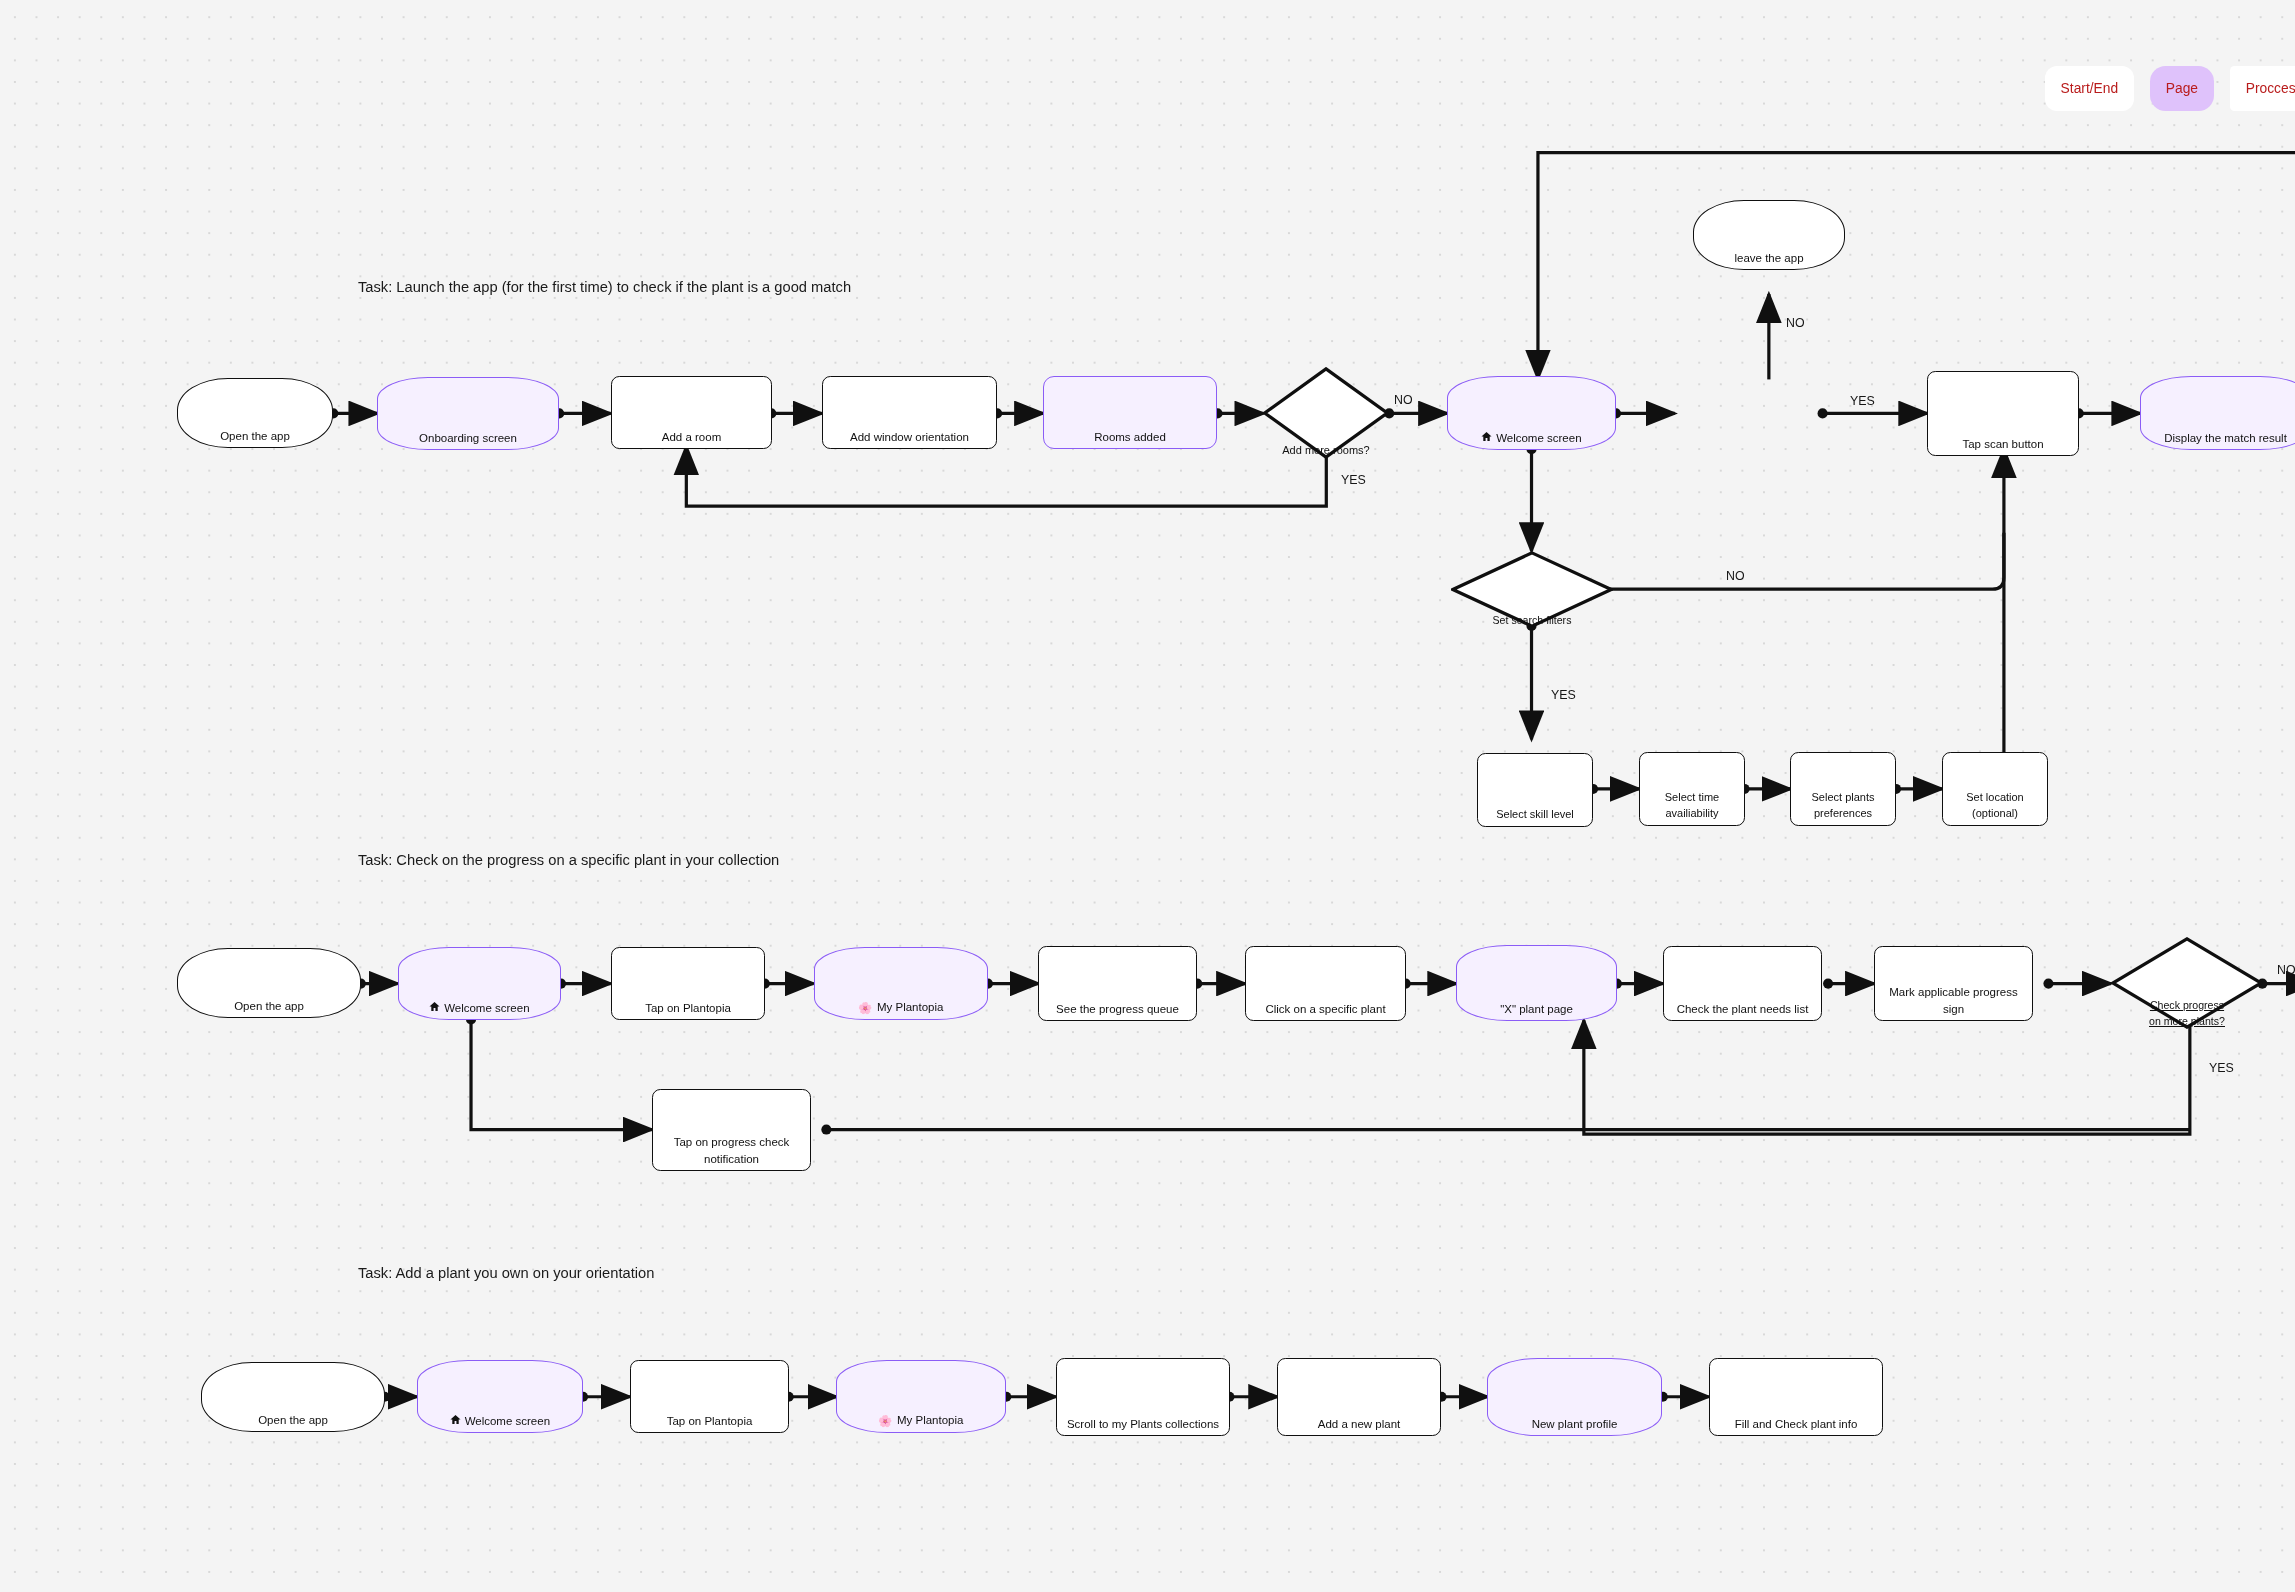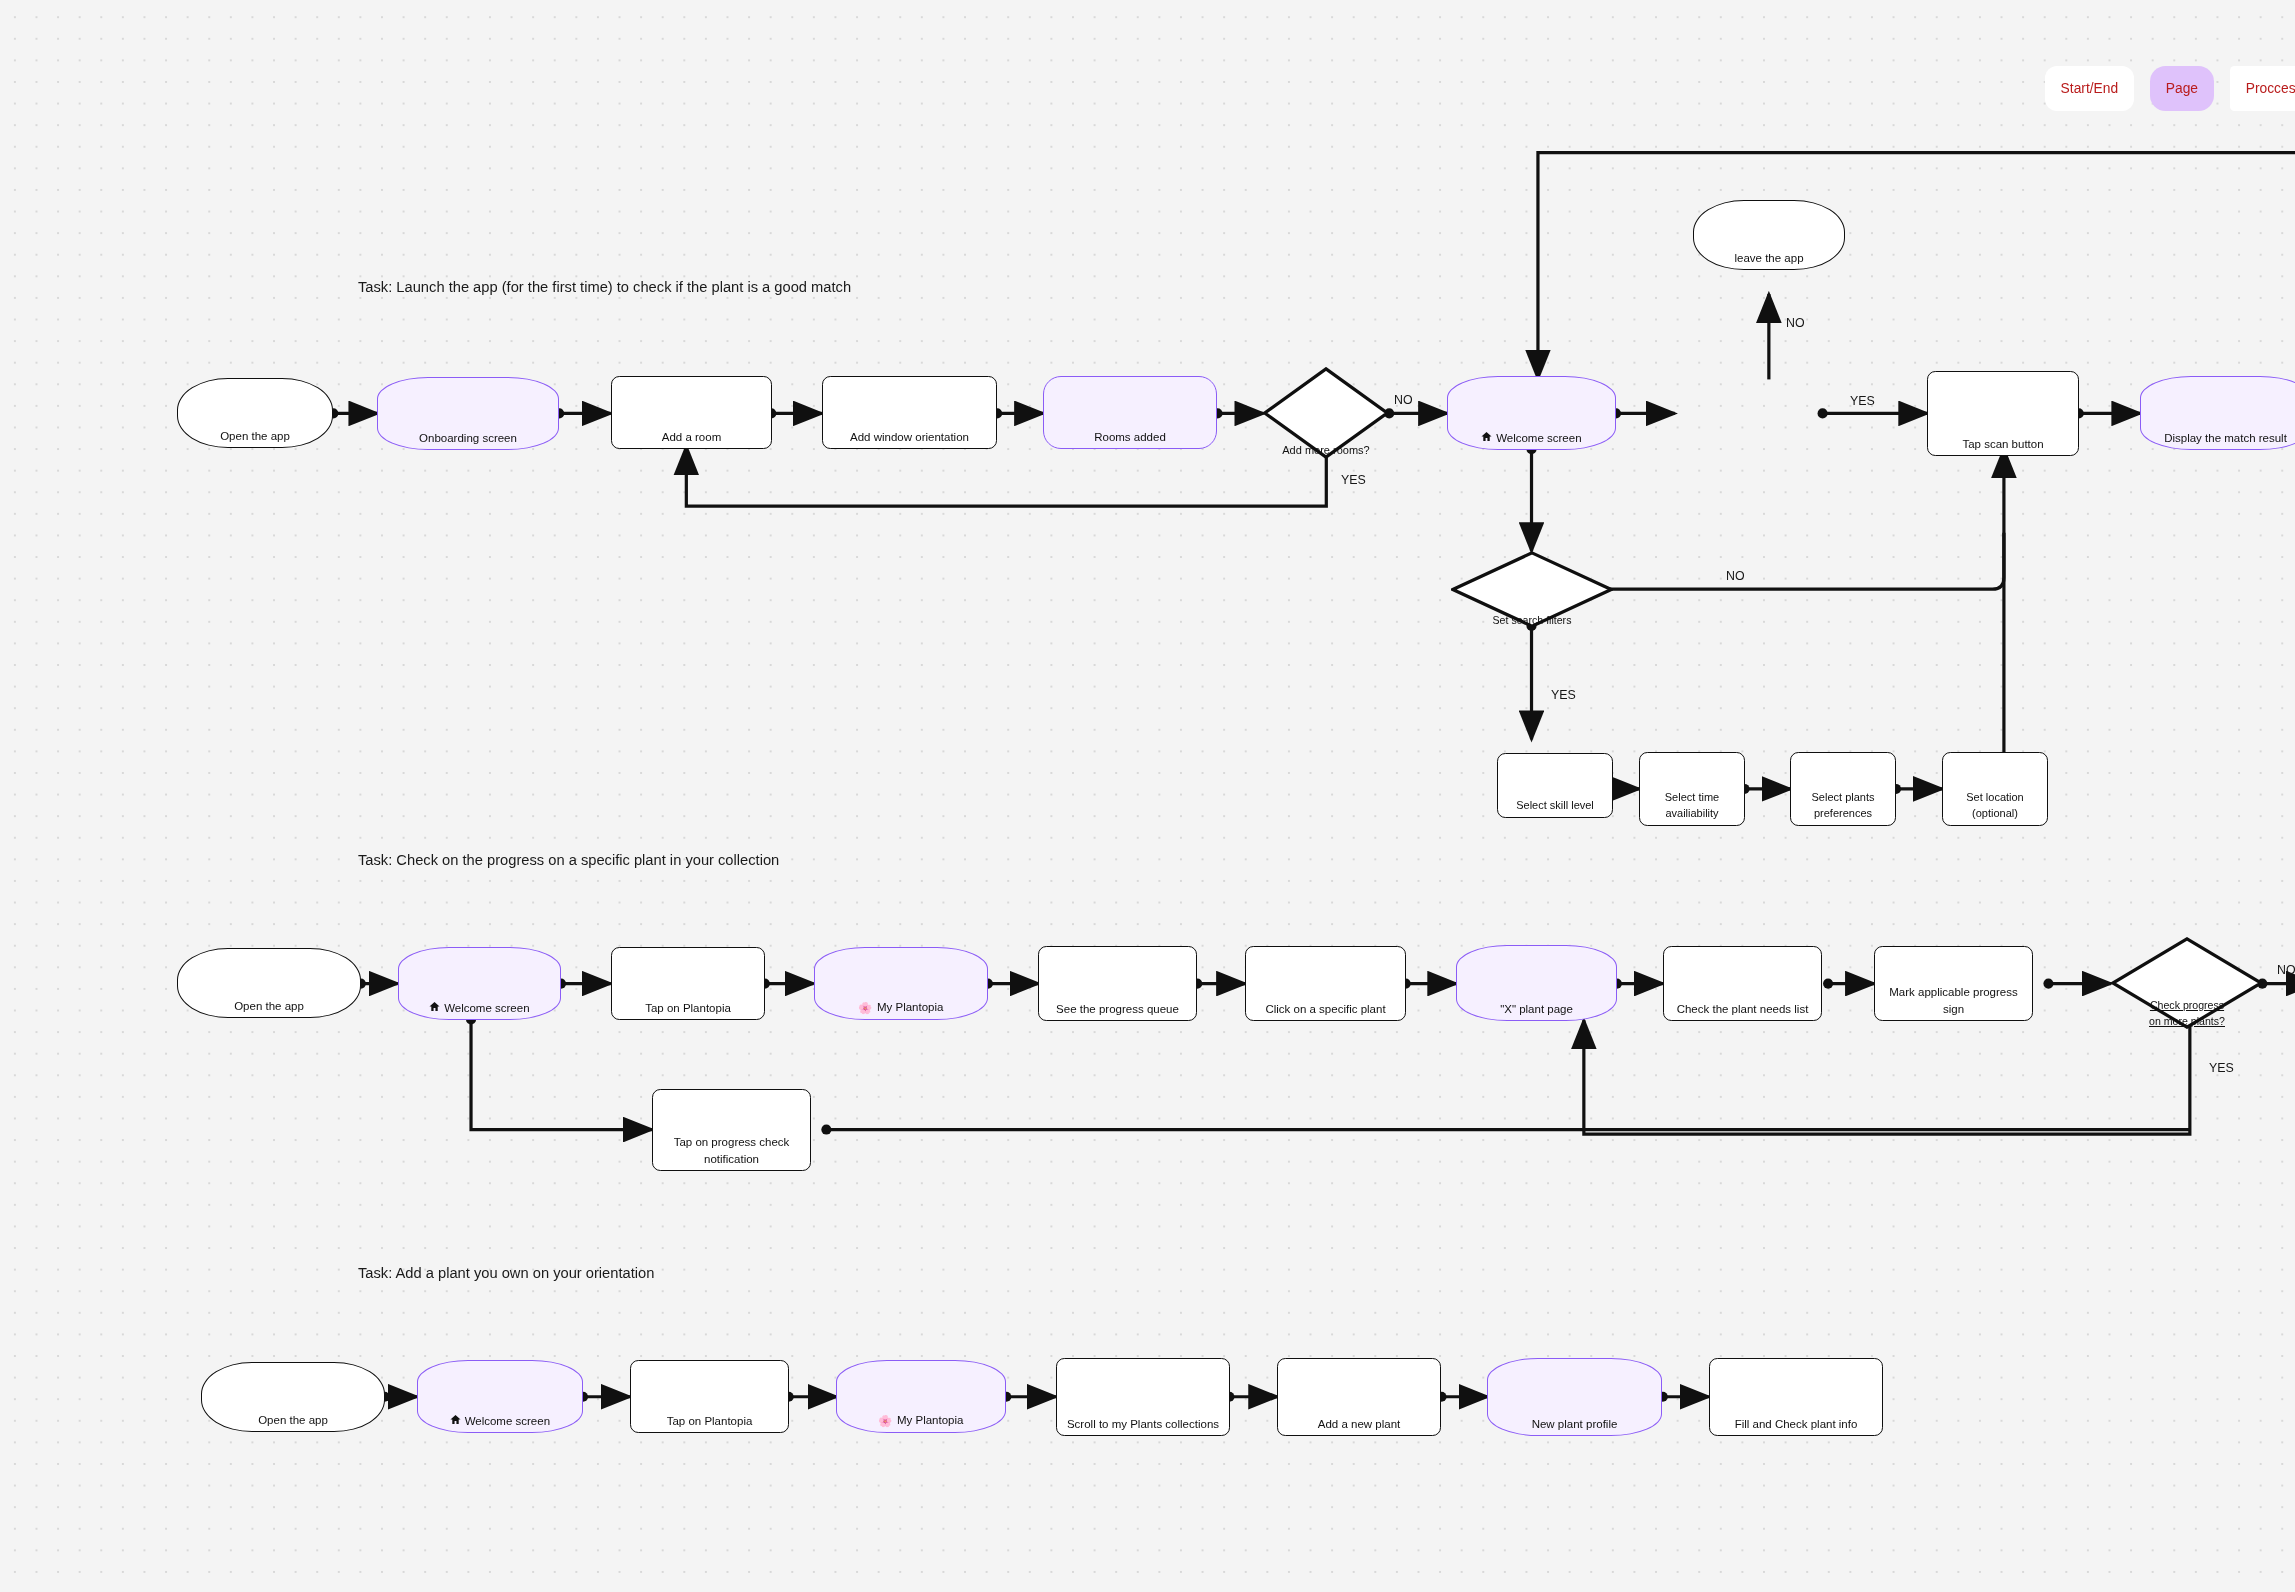--- a/index.html
+++ b/index.html
@@ -37,21 +37,21 @@
     z-index: 3;
   }
   .node .lbl { display: block; width: 100%; }
   .node.process { border-radius: 8.3px; }
   .node.terminal { border-radius: 51px / 32px; }
   .node.page {
     border-color: #8b5cf6;
     background: #f6f0ff;
     border-radius: 51px / 22px;
   }
-  .node.page.sq { border-radius: 18px; }
+  .node.page.sq { border-radius: 11px; }
   .node.decision {
     border: none; background: transparent; padding: 0;
   }
   .node.decision .dshape {
     position: absolute; left: 0; top: 0; width: 100%; height: 100%;
   }
   .node.decision .lbl { position: relative; z-index: 2; padding: 0 0.9px; }
 
   .icon-emoji { margin-right: 4.1px; display: inline-block; vertical-align: -0.9px; }
   .home-ico { display:inline-block; vertical-align:-0.9px; margin-right:3.7px; }
@@ -297,21 +297,21 @@
     <span class="lbl">Display the match result</span>
     </div>
 
   <div class="node decision" style="left:1451px; top:551px; width:162px; height:77px; font-size:10.6px;">
     <svg class="dshape" viewBox="0 0 352 168" preserveAspectRatio="none">
       <polygon points="176,4 348,84 176,164 4,84" fill="#ffffff" stroke="#0f0f0f" stroke-width="7"></polygon>
       </svg>
     <span class="lbl">Set search filters</span>
     </div>
 
-  <div class="node process" style="left:1477px; top:753px; width:116px; height:65px; font-size:11px;margin-left:20px;">
+  <div class="node process" style="left:1477px; top:753px; width:116px; height:74px; font-size:11px;">
     <span class="lbl">Select skill level</span>
     </div>
 
   <div class="node process" style="left:1639px; top:752px; width:106px; height:74px; font-size:11px;">
     <span class="lbl">Select time availiability</span>
     </div>
 
   <div class="node process" style="left:1790px; top:752px; width:106px; height:74px; font-size:11px;">
     <span class="lbl">Select plants preferences</span>
     </div>

